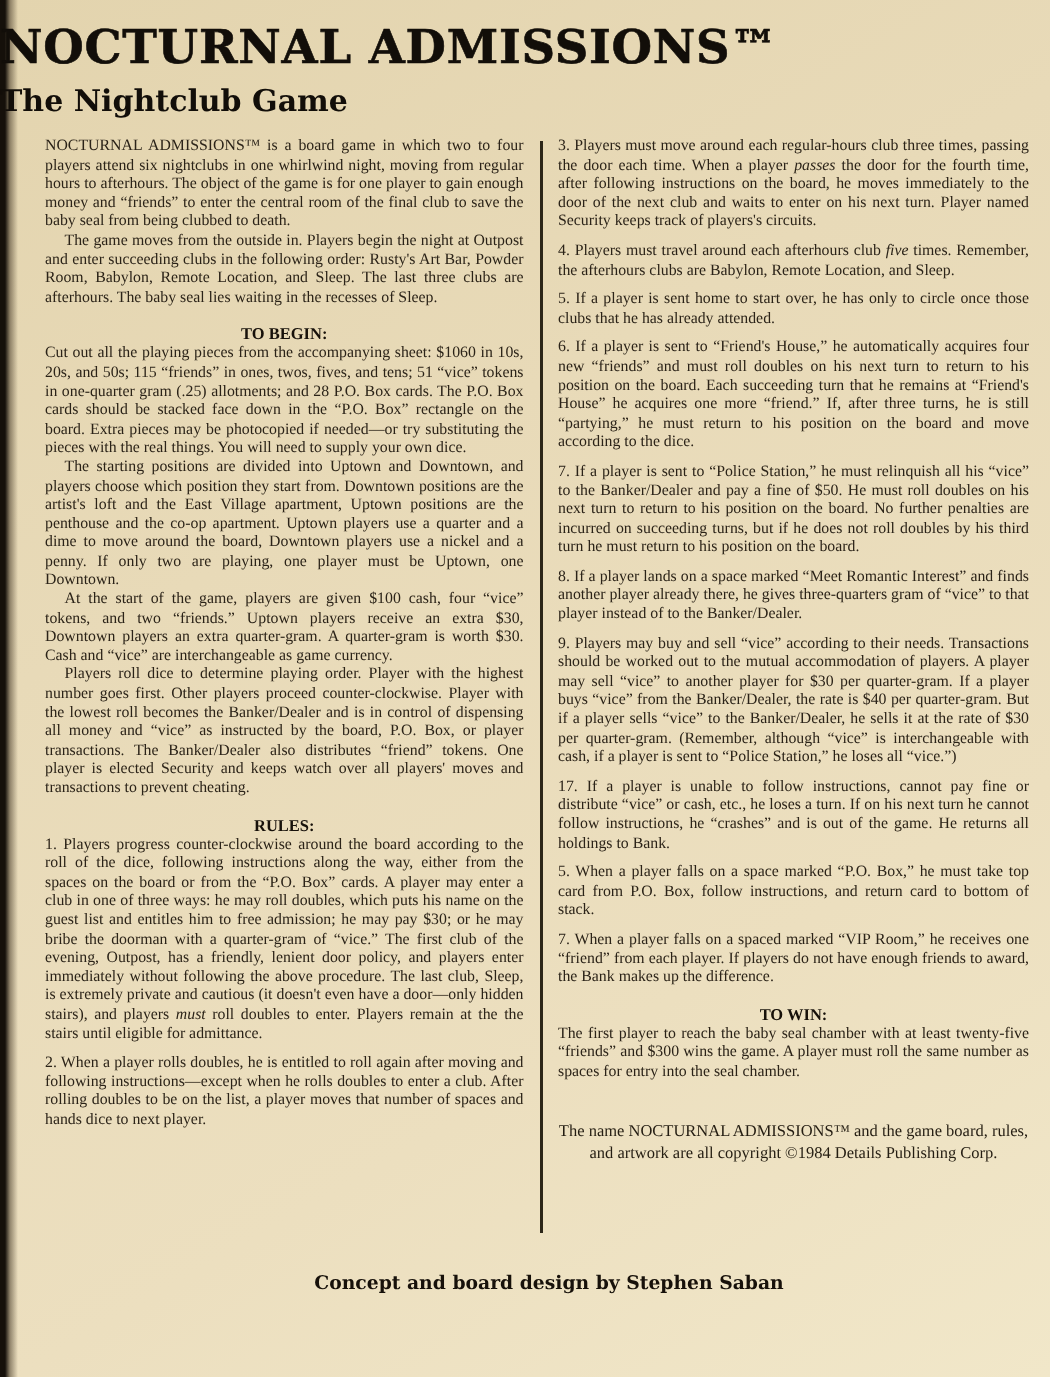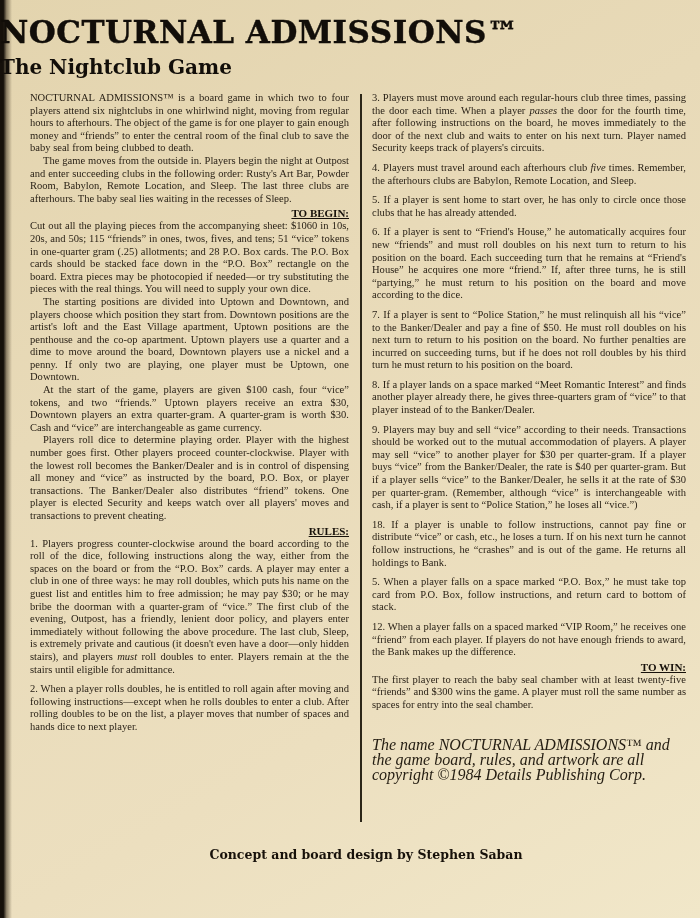--- a/index.html
+++ b/index.html
@@ -29,27 +29,27 @@
   }
   .columns { position:absolute; top:92px; left:30px; width:656px; display:flex; }
   .col-left  { width:319px; }
   .divider   { width:2px; height:728px; background:#2c2618; margin:2px 10px 0 11px; }
   .col-right { width:314px; }
 
   p { margin:0; text-align:justify; font-size:10.55px; line-height:12.6px; color:#2b2318; }
   .indent { text-indent:13px; }
   .sect-heading {
     font-weight:bold; font-size:11px; line-height:13px;
-    color:#17110a; margin-top:2px; text-align:right;text-decoration:underline;
+    color:#17110a; margin-top:12px; text-align:center;
   }
   .rule { margin-top:7px; }
   .rule.first { margin-top:0; }
   .copyright {
-    margin-top:25px; font-style:italic; font-size:16px; line-height:15px;
-    text-align:left; color:#241d12;
+    margin-top:25px; font-size:11px; line-height:15px;
+    text-align:center; color:#241d12;
   }
   .credits {
     position:absolute; left:16px; top:845px; width:100%;
     text-align:center; font-family:"DejaVu Serif", serif; font-weight:bold;
     font-size:12.5px; line-height:19px; color:#17110a;
   }
   i { font-style:italic; }
 </style>
 </head>
 <body>
@@ -82,23 +82,23 @@
     <div class="divider"></div>
 
     <div class="col-right">
       <p class="rule first"><span>3. Players must move around each regular-hours club three times, passing the door each time. When a player </span><i>passes</i><span> the door for the fourth time, after following instructions on the board, he moves immediately to the door of the next club and waits to enter on his next turn. Player named Security keeps track of players's circuits.</span></p>
       <p class="rule"><span>4. Players must travel around each afterhours club </span><i>five</i><span> times. Remember, the afterhours clubs are Babylon, Remote Location, and Sleep.</span></p>
       <p class="rule">5. If a player is sent home to start over, he has only to circle once those clubs that he has already attended.</p>
       <p class="rule">6. If a player is sent to “Friend's House,” he automatically acquires four new “friends” and must roll doubles on his next turn to return to his position on the board. Each succeeding turn that he remains at “Friend's House” he acquires one more “friend.” If, after three turns, he is still “partying,” he must return to his position on the board and move according to the dice.</p>
       <p class="rule">7. If a player is sent to “Police Station,” he must relinquish all his “vice” to the Banker/Dealer and pay a fine of $50. He must roll doubles on his next turn to return to his position on the board. No further penalties are incurred on succeeding turns, but if he does not roll doubles by his third turn he must return to his position on the board.</p>
       <p class="rule">8. If a player lands on a space marked “Meet Romantic Interest” and finds another player already there, he gives three-quarters gram of “vice” to that player instead of to the Banker/Dealer.</p>
       <p class="rule">9. Players may buy and sell “vice” according to their needs. Transactions should be worked out to the mutual accommodation of players. A player may sell “vice” to another player for $30 per quarter-gram. If a player buys “vice” from the Banker/Dealer, the rate is $40 per quarter-gram. But if a player sells “vice” to the Banker/Dealer, he sells it at the rate of $30 per quarter-gram. (Remember, although “vice” is interchangeable with cash, if a player is sent to “Police Station,” he loses all “vice.”)</p>
-      <p class="rule">18. If a player is unable to follow instructions, cannot pay fine or distribute “vice” or cash, etc., he loses a turn. If on his next turn he cannot follow instructions, he “crashes” and is out of the game. He returns all holdings to Bank.</p>
+      <p class="rule">17. If a player is unable to follow instructions, cannot pay fine or distribute “vice” or cash, etc., he loses a turn. If on his next turn he cannot follow instructions, he “crashes” and is out of the game. He returns all holdings to Bank.</p>
       <p class="rule">5. When a player falls on a space marked “P.O. Box,” he must take top card from P.O. Box, follow instructions, and return card to bottom of stack.</p>
-      <p class="rule">12. When a player falls on a spaced marked “VIP Room,” he receives one “friend” from each player. If players do not have enough friends to award, the Bank makes up the difference.</p>
+      <p class="rule">7. When a player falls on a spaced marked “VIP Room,” he receives one “friend” from each player. If players do not have enough friends to award, the Bank makes up the difference.</p>
 
       <div class="sect-heading">TO WIN:</div>
       <p>The first player to reach the baby seal chamber with at least twenty-five “friends” and $300 wins the game. A player must roll the same number as spaces for entry into the seal chamber.</p>
 
       <p class="copyright">The name NOCTURNAL ADMISSIONS™ and the game board, rules, and artwork are all copyright ©1984 Details Publishing Corp.</p>
     </div>
 
   </div>
 
   <div class="credits">

